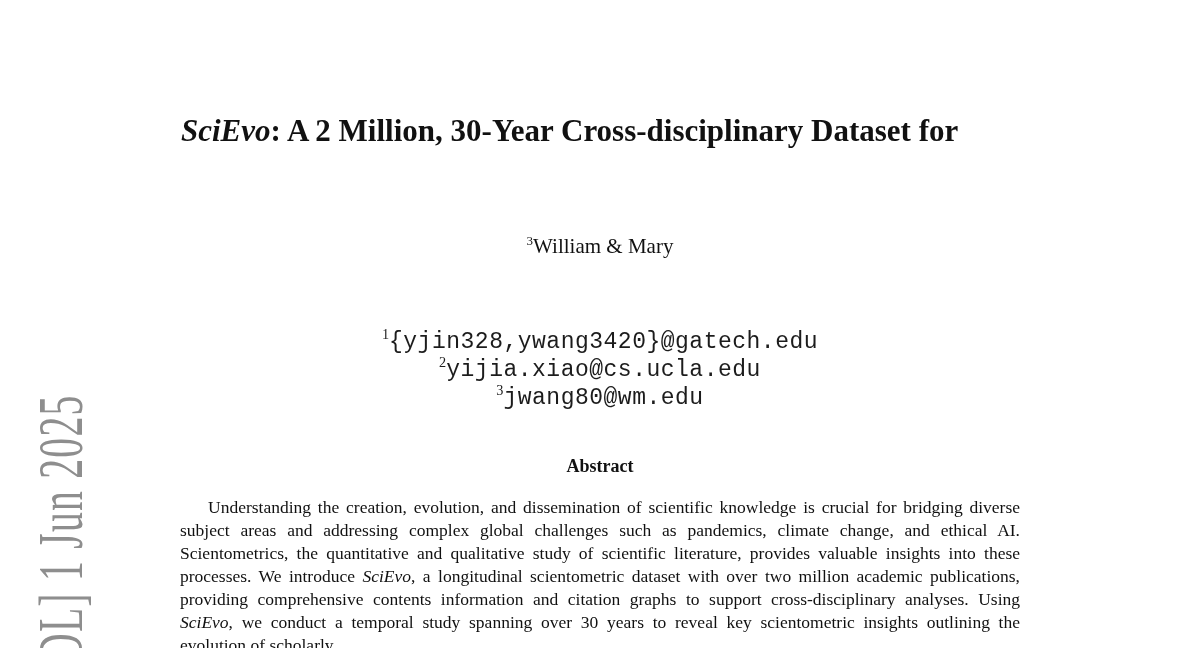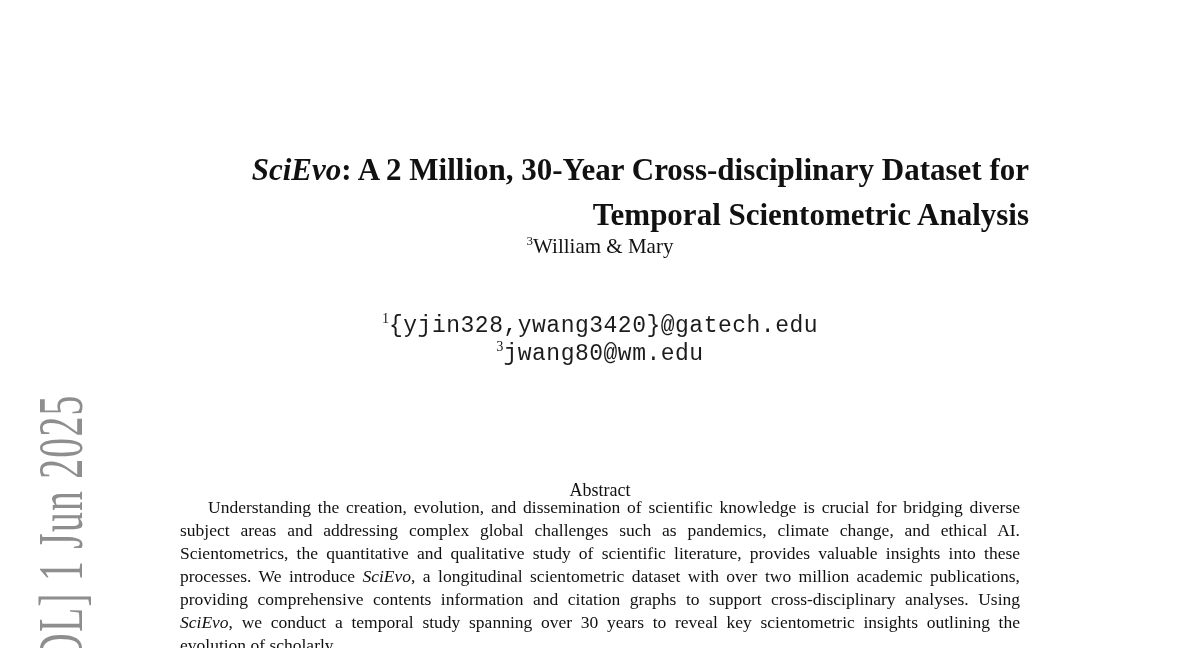--- a/index.html
+++ b/index.html
@@ -23,81 +23,80 @@
     transform-origin:0 0;
     white-space:nowrap;
     font-size:64px;
     letter-spacing:2px;
     color:#8e8e8e;
     font-family:"Liberation Serif", serif;
   }
 
   .title-block {
     position:absolute;
-    top:108px; left:189px; width:840px;
-    text-align:right;
+    top:108px; left:181px; width:840px;
+    text-align:left;
     font-size:31px;
     line-height:45px;
-    margin-top:39px;
   }
 
   .authors-block {
     position:absolute;
     top:232px; left:180px; width:840px;
     text-align:center;
     font-size:21px;
     line-height:28px;
   }
 
   .emails-block {
     position:absolute;
-    top:312px; left:180px; width:840px;
+    top:328px; left:180px; width:840px;
     text-align:center;
     font-family:"Liberation Mono", monospace;
     font-size:23px;
     line-height:28px;
     letter-spacing:0.5px;
     color:#1c1c1c;
   }
   .emails-block .sup {
     font-family:"Liberation Serif", serif;
     letter-spacing:0;
   }
 
   .abstract-heading {
     position:absolute;
-    top:480px; left:180px; width:840px;
+    top:456px; left:180px; width:840px;
     text-align:center;
-    font-weight:normal;
+    font-weight:bold;
     font-size:18px;
   }
 
   .abstract-body {
     position:absolute;
     top:496px; left:180px; width:840px;
     font-size:17.5px;
     line-height:23px;
     text-align:justify;
     text-indent:28px;
   }
 </style>
 </head>
 <body>
 
 <div class="arxiv-stamp">DL] 1 Jun 2025</div>
 
 <h1 class="title-block">
   <span><span class="it">SciEvo</span><span>: A 2 Million, 30-Year Cross-disciplinary Dataset for</span></span><br>
-  <span>Temporal Scientometric Analysis</span>
 </h1>
 
 <div class="authors-block">
   <div><span class="sup">3</span><span>William &amp; Mary</span></div>
 </div>
 
 <div class="emails-block">
   <div><span class="sup">1</span><span>{yjin328,ywang3420}@gatech.edu</span></div>
+  <div><span class="sup">2</span><span>yijia.xiao@cs.ucla.edu</span></div>
   <div><span class="sup">3</span><span>jwang80@wm.edu</span></div>
 </div>
 
 <div class="abstract-heading">Abstract</div>
 
 <p class="abstract-body"><span>Understanding the creation, evolution, and dissemination of scientific knowledge is crucial for bridging diverse subject areas and addressing complex global challenges such as pandemics, climate change, and ethical AI. Scientometrics, the quantitative and qualitative study of scientific literature, provides valuable insights into these processes. We introduce </span><span class="it">SciEvo</span><span>, a longitudinal scientometric dataset with over two million academic publications, providing comprehensive contents information and citation graphs to support cross-disciplinary analyses. Using </span><span class="it">SciEvo</span><span>, we conduct a temporal study spanning over 30 years to reveal key scientometric insights outlining the evolution of scholarly</span></p>
 
 </body></html>

